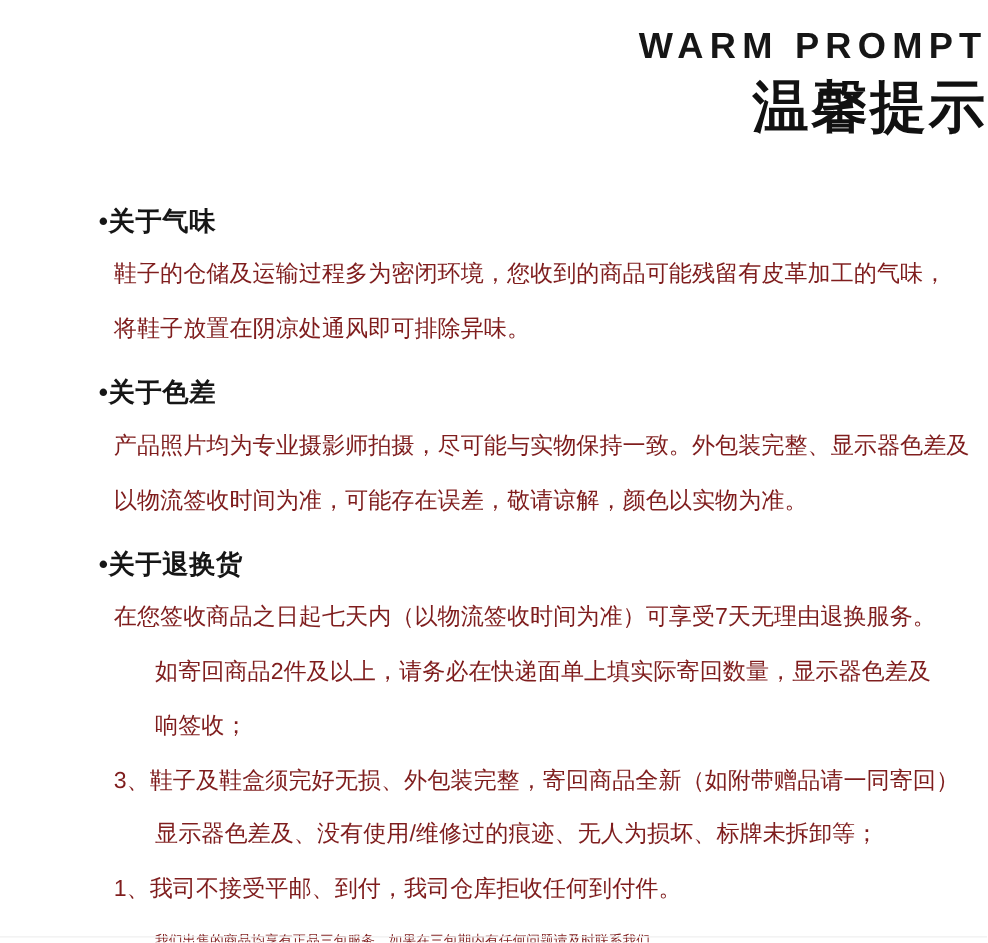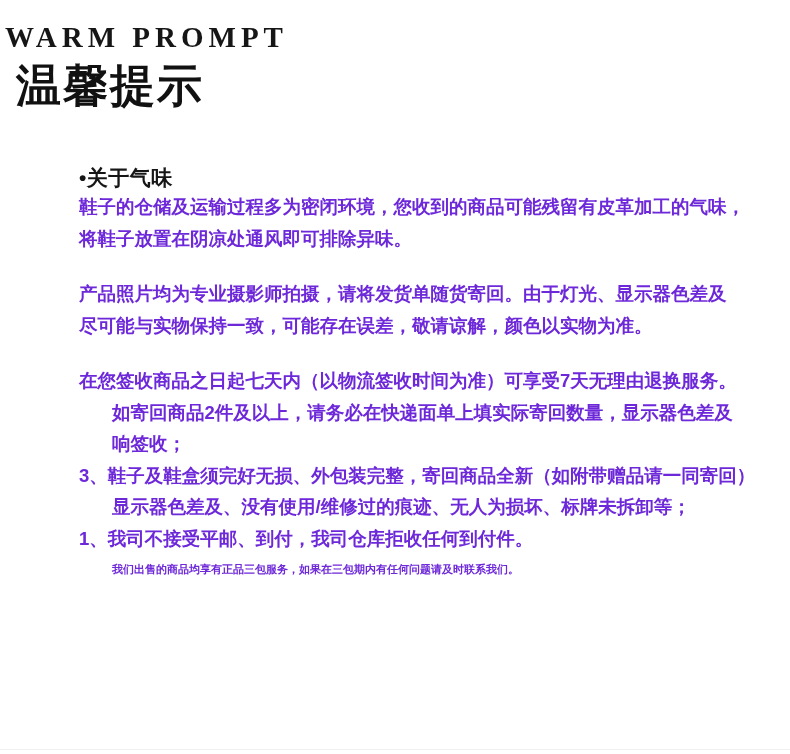--- a/index.html
+++ b/index.html
@@ -10,23 +10,22 @@
   .page {
     position: relative;
     width: 790px;
     height: 754px;
     background: #ffffff;
     overflow: hidden;
     font-family: "Liberation Sans", "DejaVu Sans", sans-serif;
     color: #242424;
   }
   .header {
-    text-align: left;
+    text-align: right;
     padding-top: 21px;
-    font-family: Liberation Serif, serif;
   }
   .title-en {
     font-size: 29px;
     line-height: 32px;
     font-weight: 600;
     letter-spacing: 5px;
     text-indent: 5px;
     color: #161616;
   }
   .title-cn {
@@ -48,26 +47,25 @@
   }
   .sec-heading {
     margin: 0;
     font-size: 21px;
     line-height: 26px;
     font-weight: 700;
     color: #161616;
     letter-spacing: 0.5px;
   }
   .line {
-    margin: 0;
+    margin: 12px;
     font-size: 18.5px;
     line-height: 31.5px;
     white-space: nowrap;
-    color: #6d28d9;
-    font-weight: bold;
+    color: #7f1d1d;
   }
   .indent {
     padding-left: 33px;
   }
   .line-sm {
     font-size: 11px;
   }
   .bottom-divider {
     position: absolute;
     left: 0;
@@ -89,25 +87,27 @@
 
   <div class="content">
 
     <div class="sec">
       <h2 class="sec-heading">•关于气味</h2>
       <p class="line">鞋子的仓储及运输过程多为密闭环境，您收到的商品可能残留有皮革加工的气味，</p>
       <p class="line">将鞋子放置在阴凉处通风即可排除异味。</p>
     </div>
 
     <div class="sec">
-      <p class="line">产品照片均为专业摄影师拍摄，请将发货单随货寄回。由于灯光、显示器色差及</p>
-      <p class="line">尽可能与实物保持一致，可能存在误差，敬请谅解，颜色以实物为准。</p>
+      <h2 class="sec-heading">•关于色差</h2>
+      <p class="line">产品照片均为专业摄影师拍摄，尽可能与实物保持一致。外包装完整、显示器色差及</p>
+      <p class="line">以物流签收时间为准，可能存在误差，敬请谅解，颜色以实物为准。</p>
     </div>
 
     <div class="sec">
+      <h2 class="sec-heading">•关于退换货</h2>
       <p class="line">在您签收商品之日起七天内（以物流签收时间为准）可享受7天无理由退换服务。</p>
       <p class="line indent">如寄回商品2件及以上，请务必在快递面单上填实际寄回数量，显示器色差及</p>
       <p class="line indent">响签收；</p>
       <p class="line">3、鞋子及鞋盒须完好无损、外包装完整，寄回商品全新（如附带赠品请一同寄回）</p>
       <p class="line indent">显示器色差及、没有使用/维修过的痕迹、无人为损坏、标牌未拆卸等；</p>
       <p class="line">1、我司不接受平邮、到付，我司仓库拒收任何到付件。</p>
       <p class="line indent line-sm">我们出售的商品均享有正品三包服务，如果在三包期内有任何问题请及时联系我们。</p>
     </div>
 
   </div>

